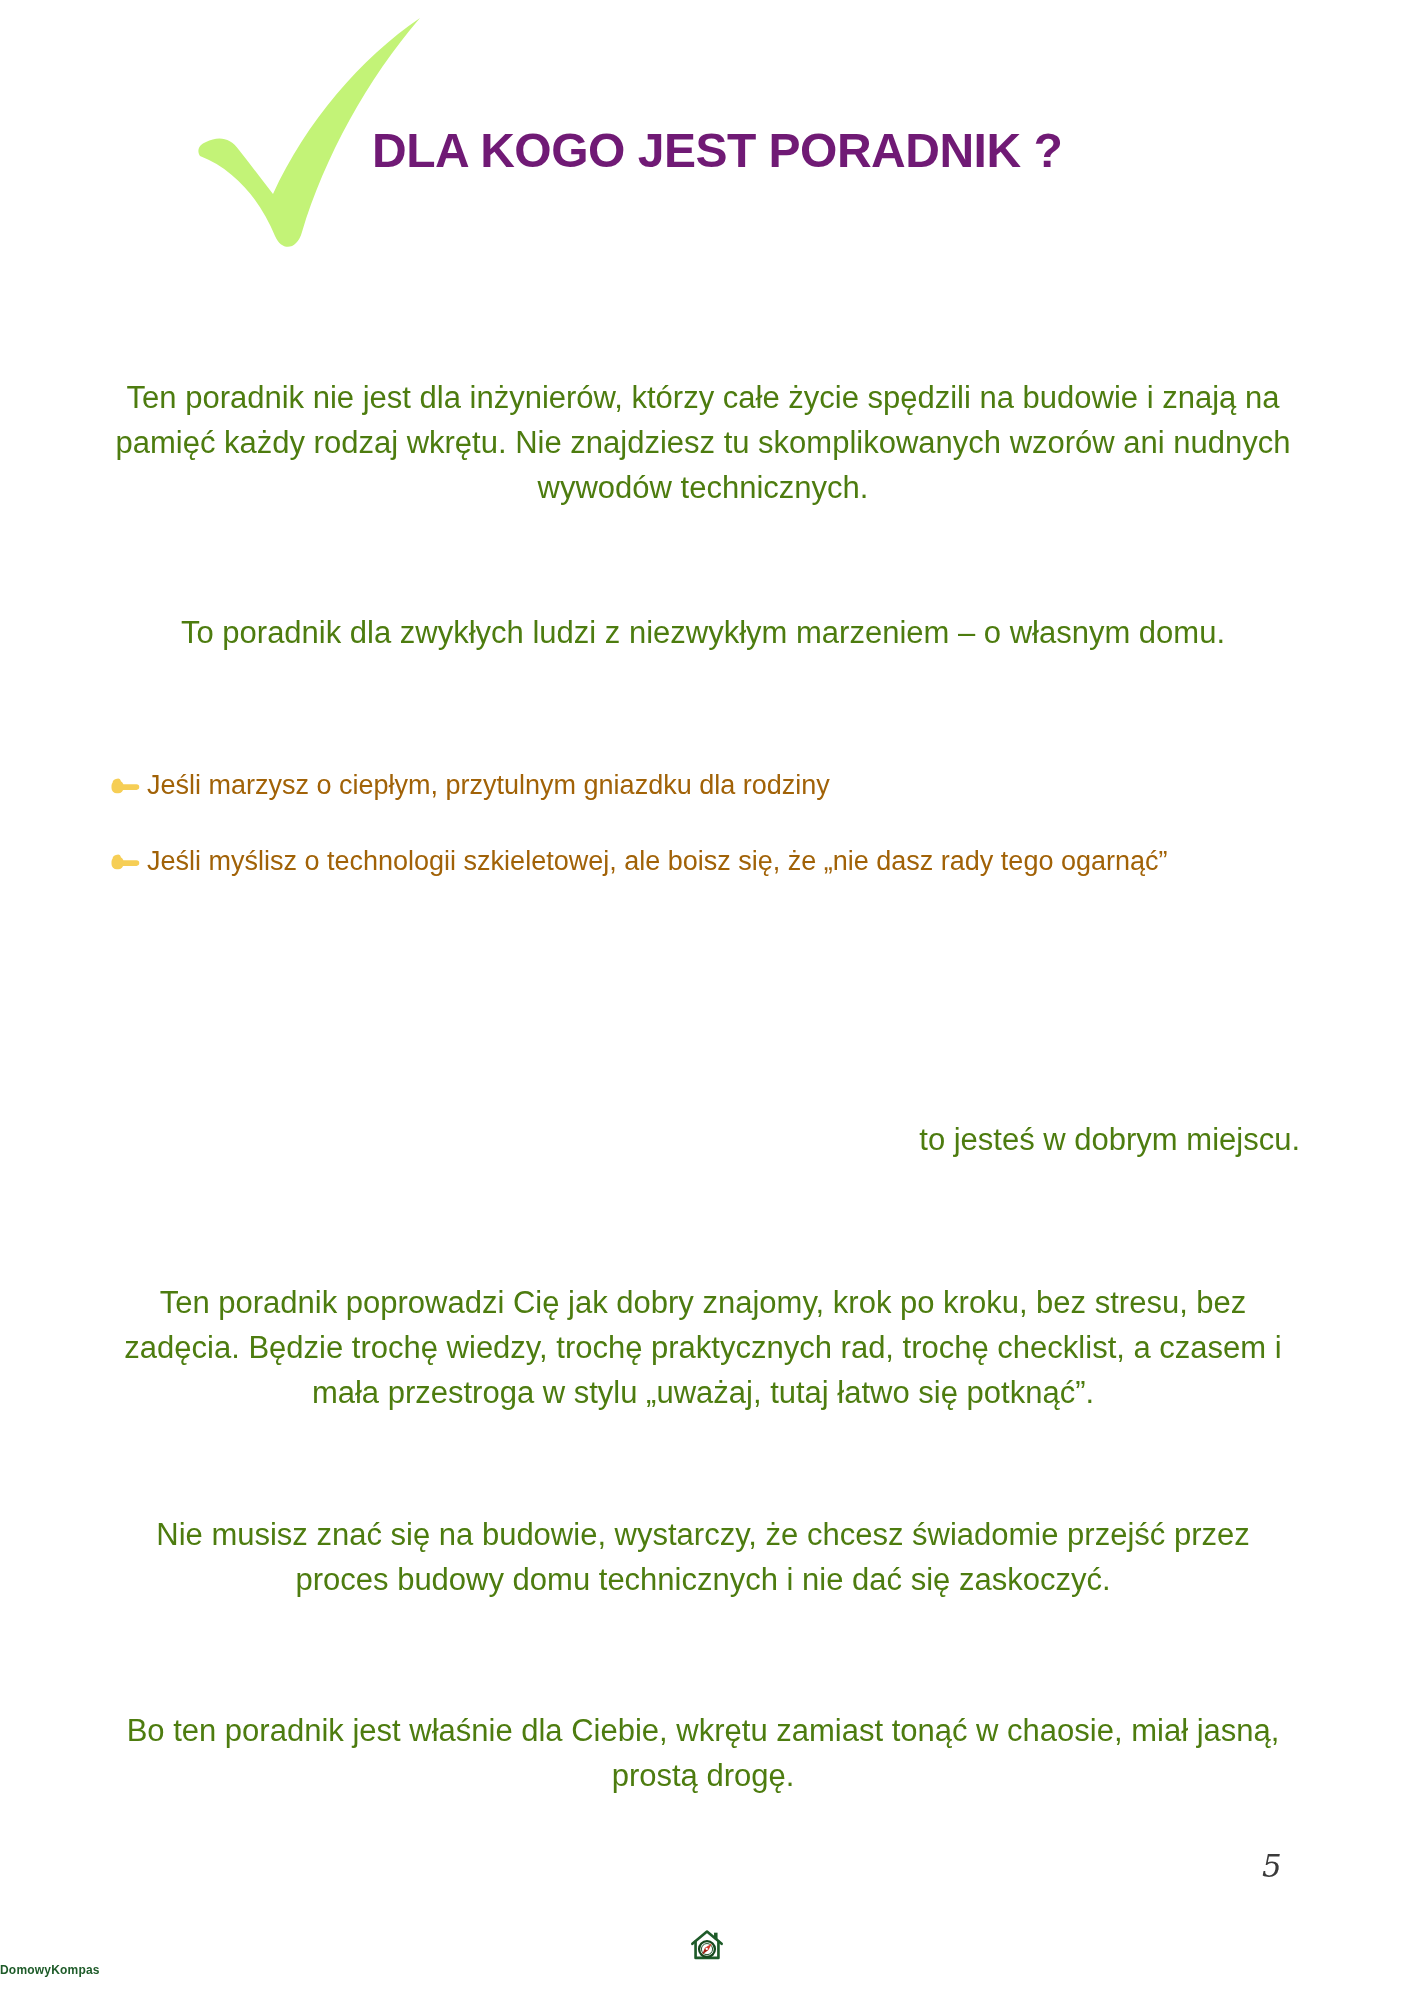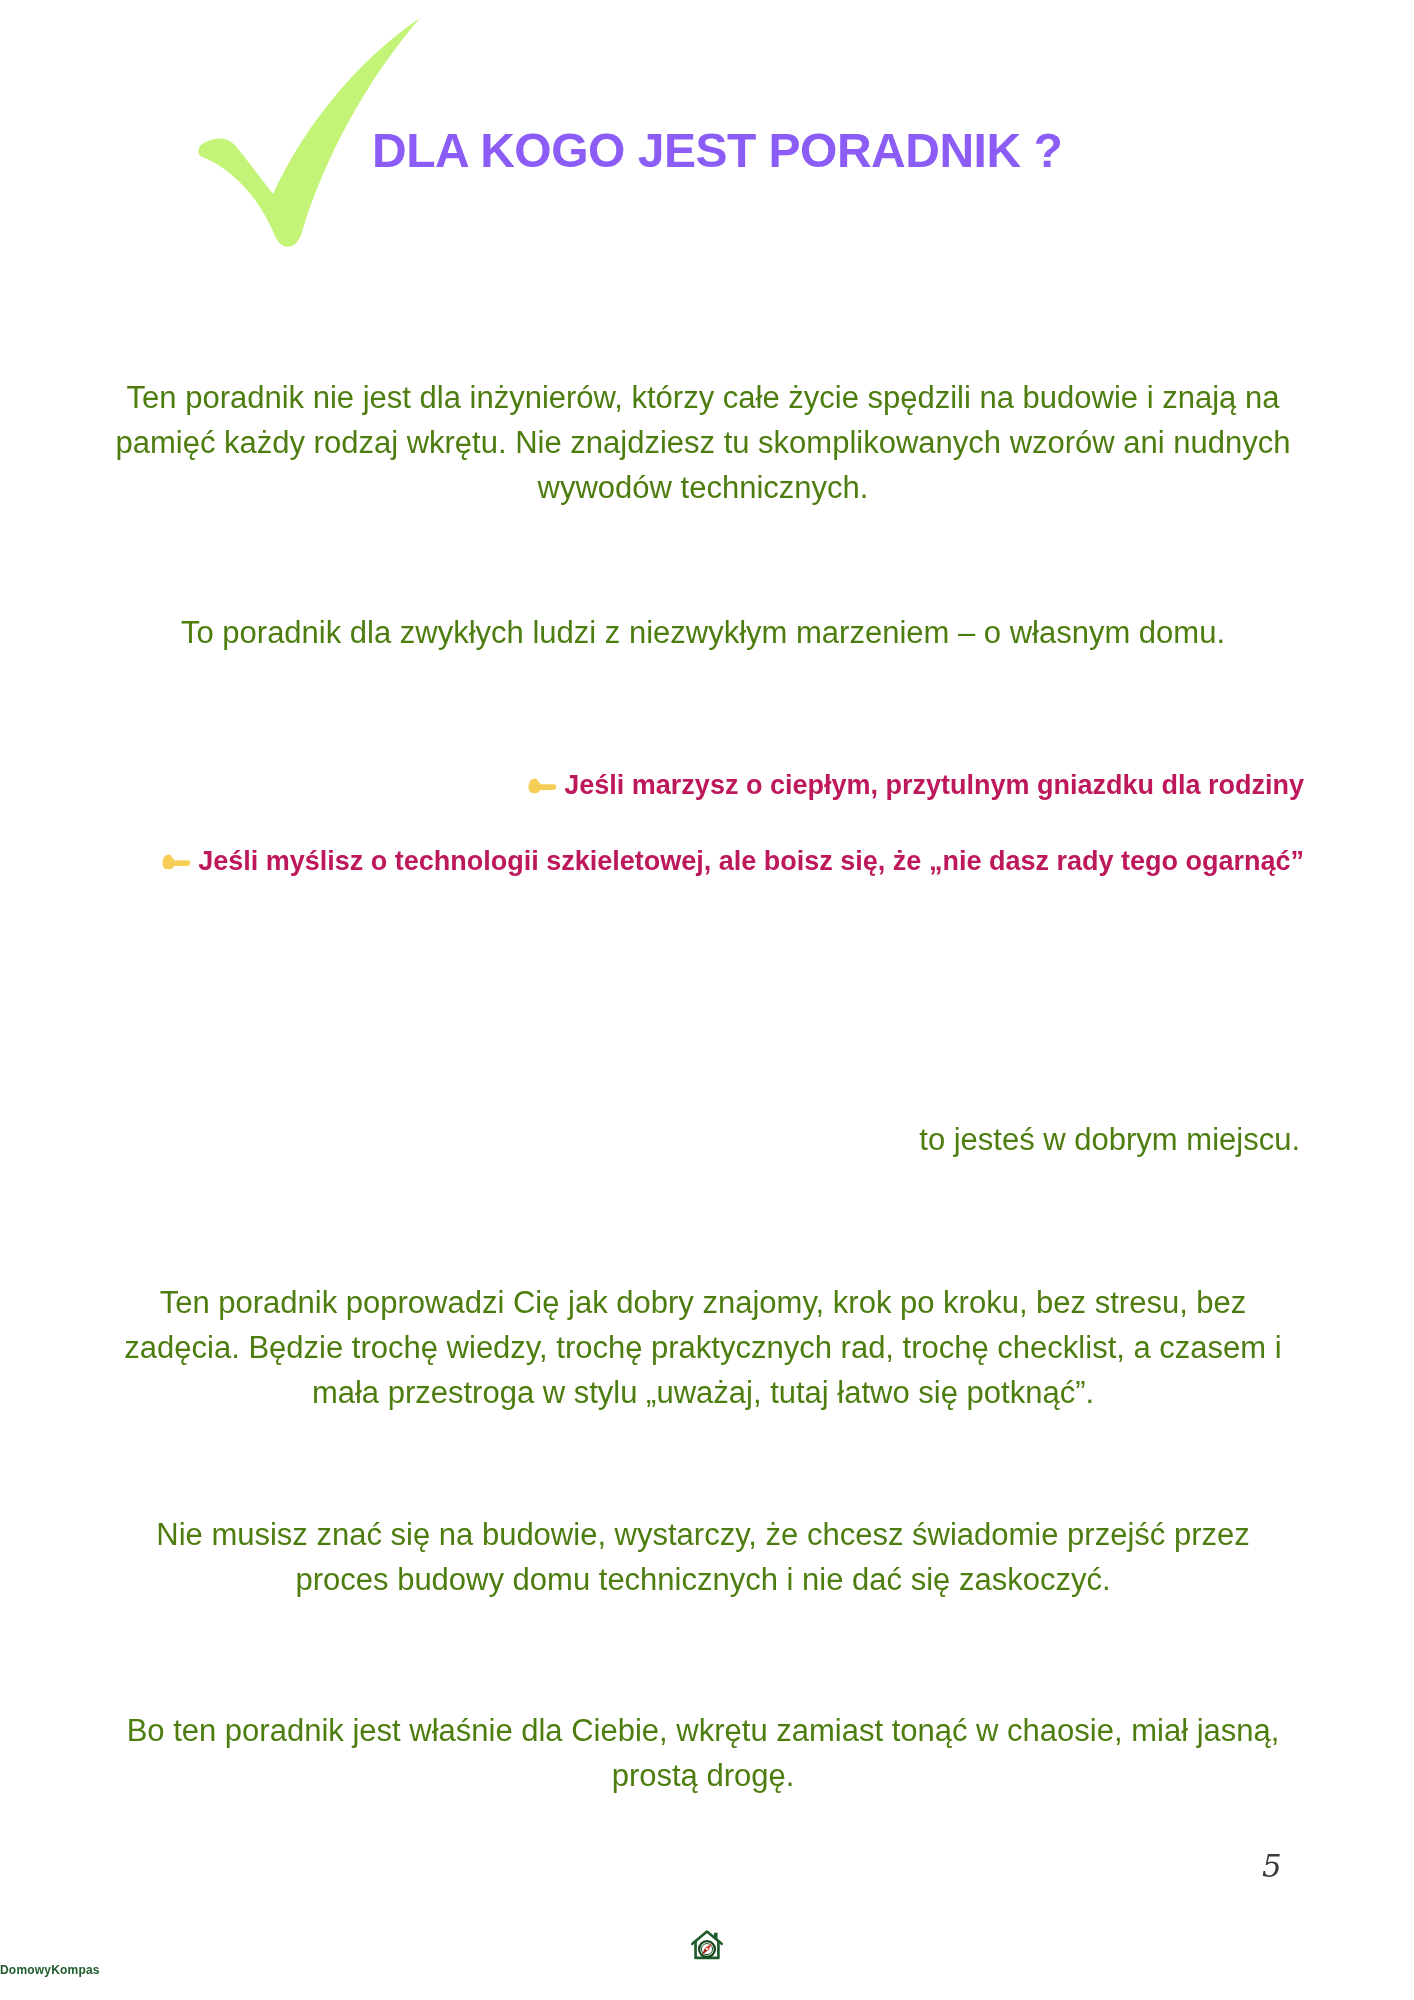--- a/index.html
+++ b/index.html
@@ -21,43 +21,42 @@
   }
   .title {
     position: absolute;
     left: 372px;
     top: 124px;
     margin: 0;
     font-size: 48px;
     line-height: 54px;
     font-weight: bold;
     letter-spacing: -0.5px;
-    color: #8b5cf6;
+    color: #701a75;
     white-space: nowrap;
   }
   .para {
     position: absolute;
     left: 106px;
     width: 1194px;
     margin: 0;
     text-align: center;
     font-size: 31px;
     line-height: 45px;
     color: #4d7c0f;
   }
   .p1 { top: 375px; }
   .p2 { top: 610px; }
   .bullets { position: absolute; left: 110px; top: 763px; width: 1194px; }
   .bullet {
     margin: 0 0 31px 0;
-    text-align: right;
+    text-align: left;
     font-size: 27px;
     line-height: 45px;
-    color: #be185d;
-    font-weight: bold;
+    color: #a16207;
   }
   .finger-icon { display: inline-block; margin-right: 7px; }
   .finger-icon svg { vertical-align: -4px; }
   .p3 { top: 1117px; text-align: right; }
   .p4 { top: 1280px; }
   .p5 { top: 1512px; }
   .p6 { top: 1708px; }
   .page-number {
     position: absolute;
     left: 1262px;

